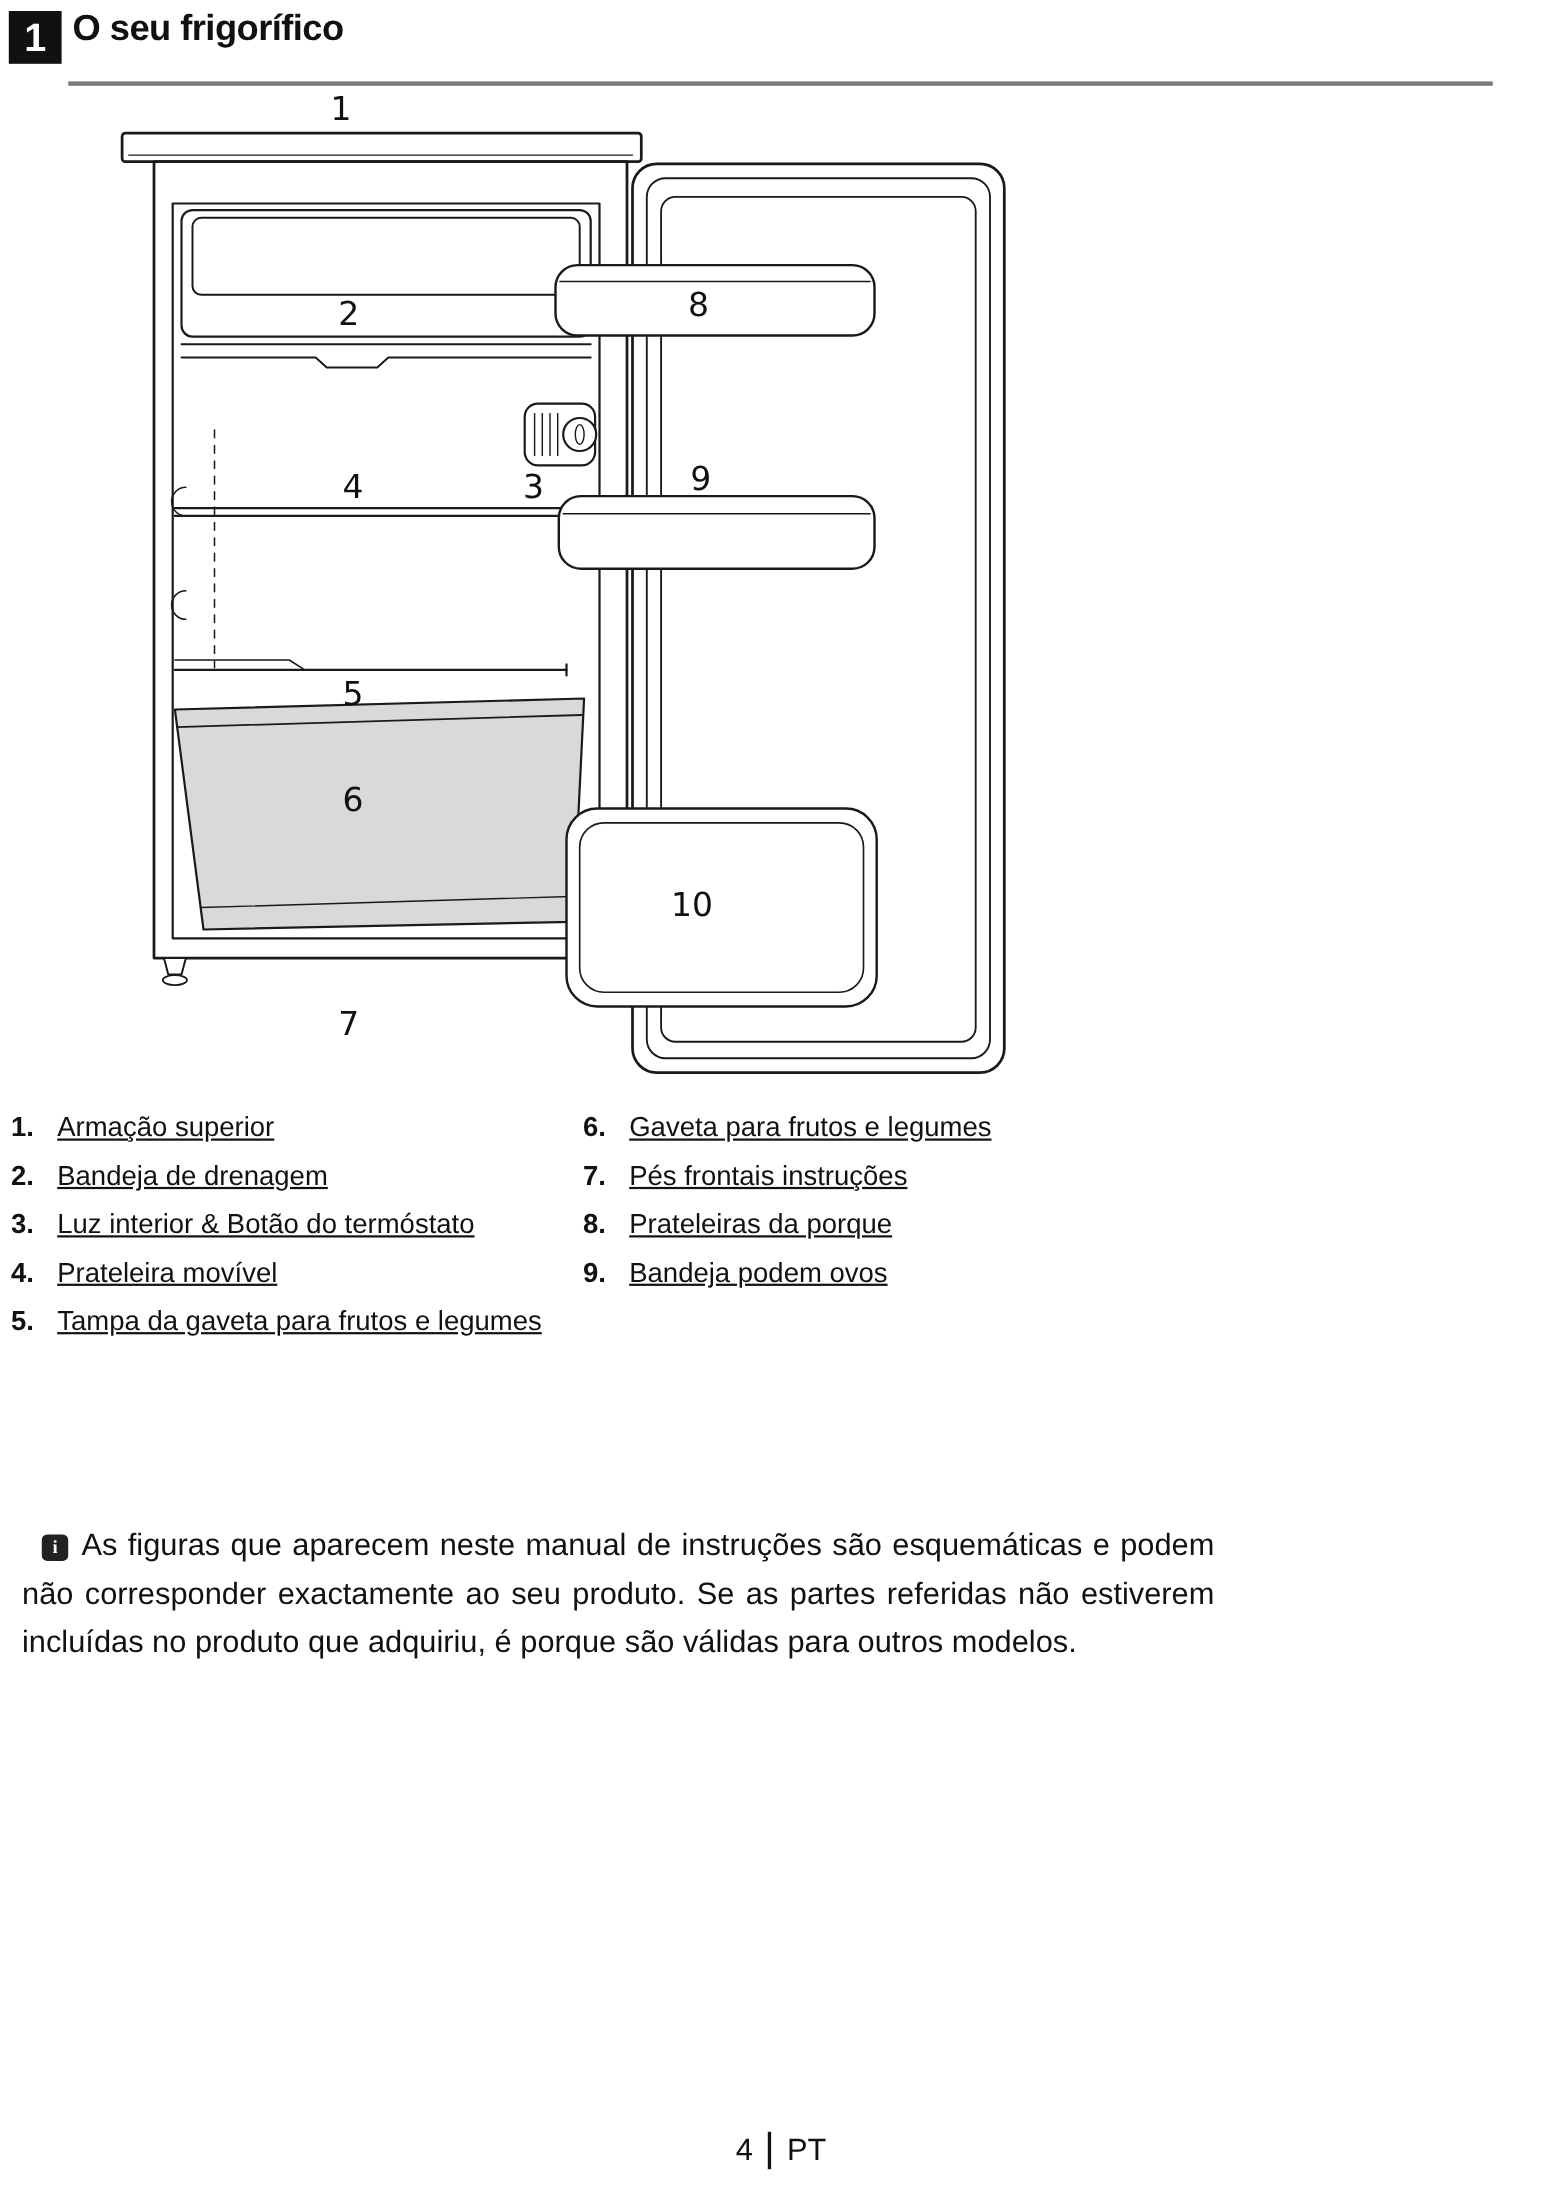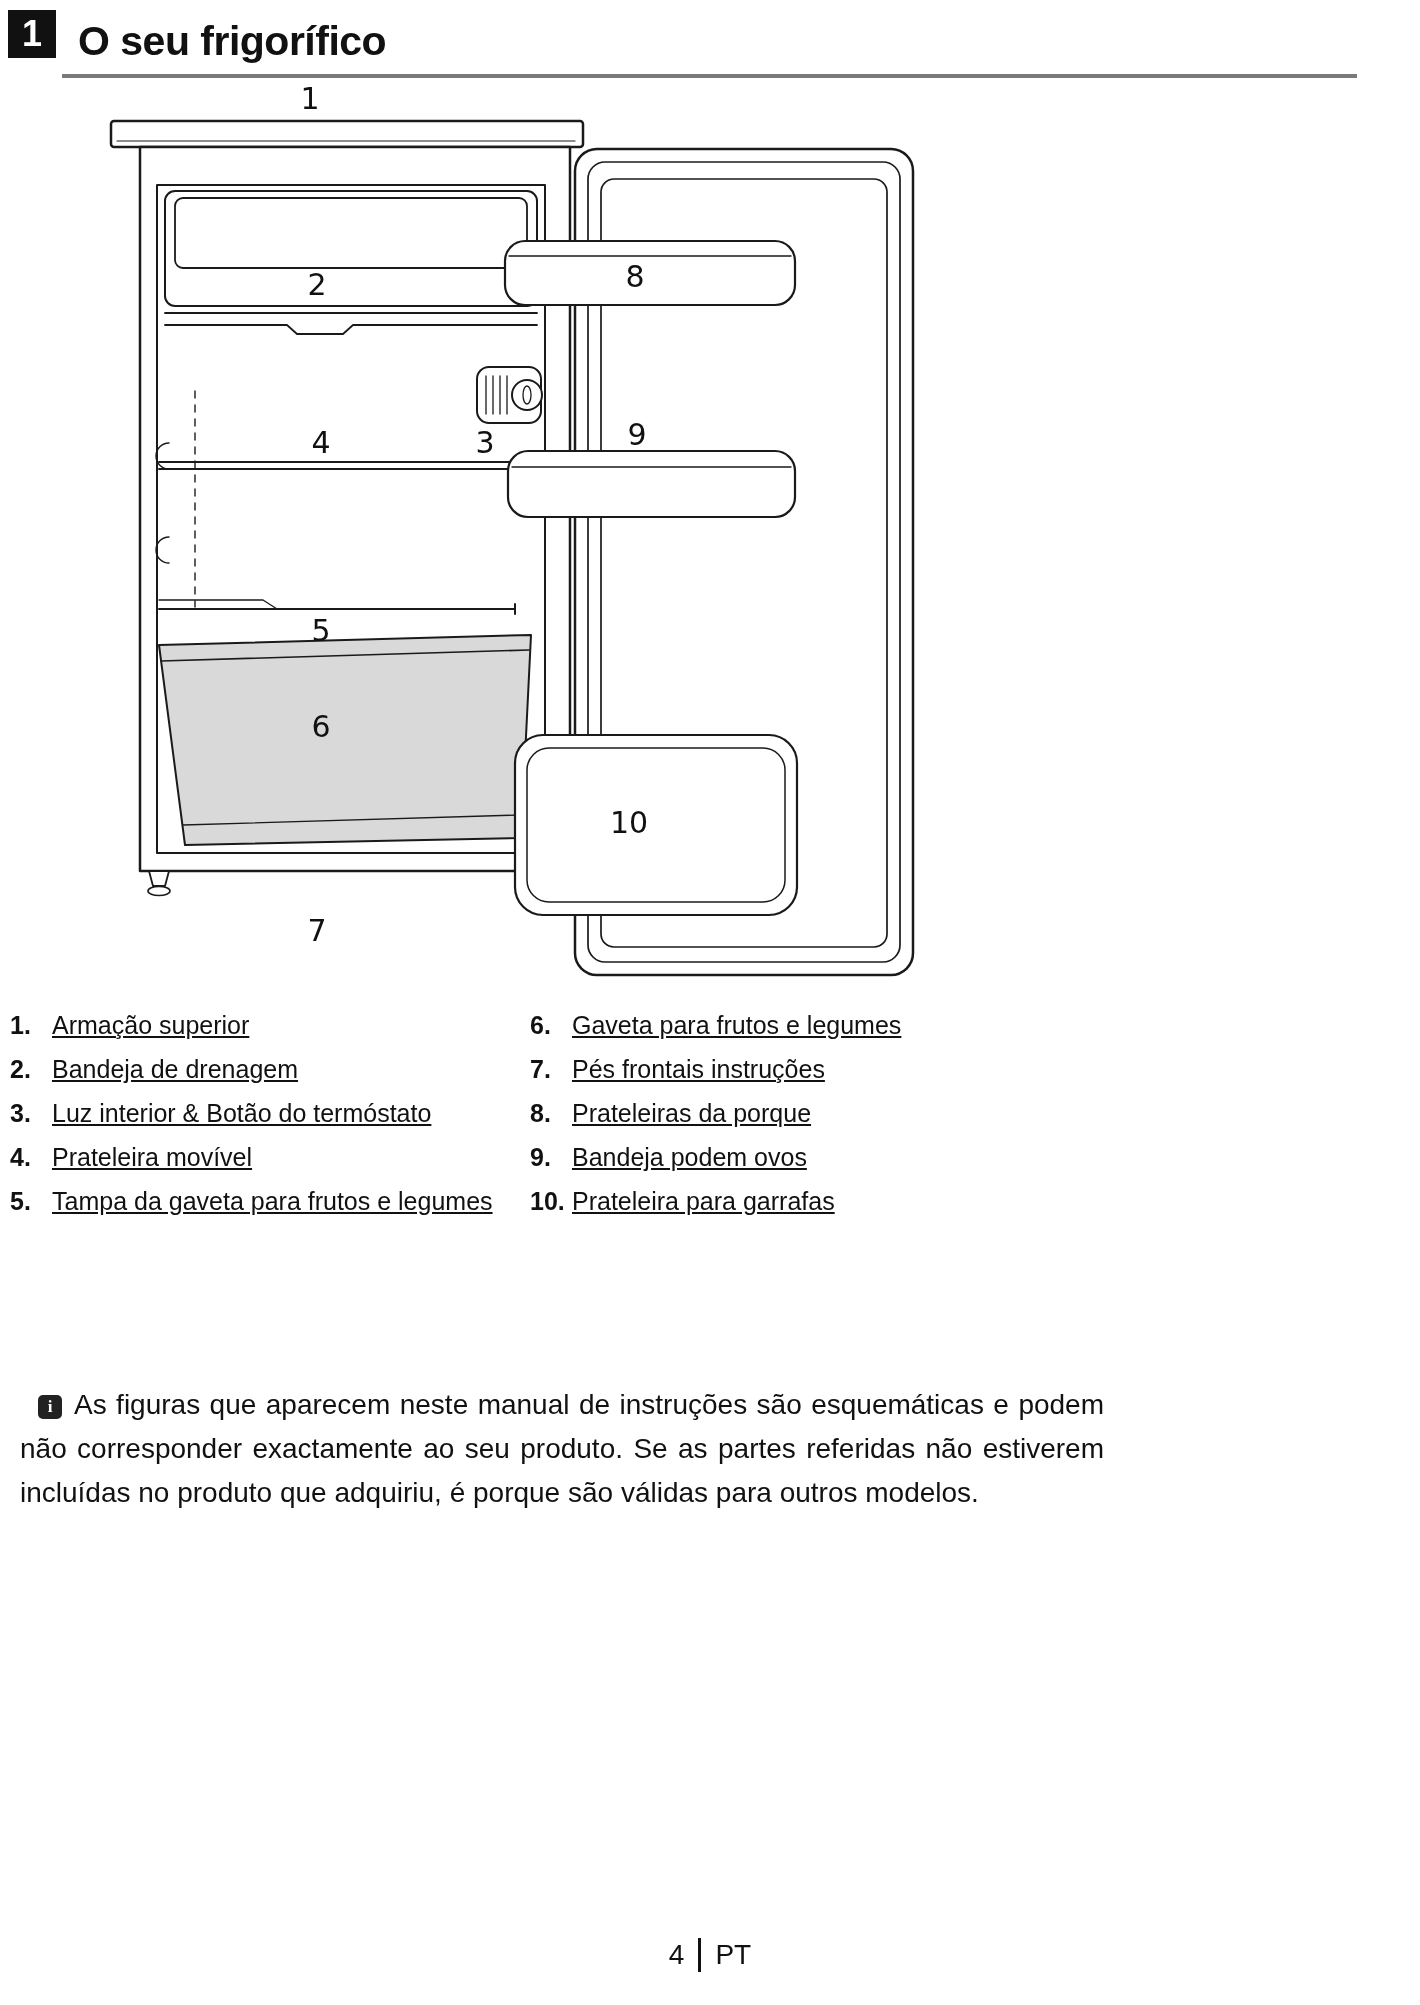--- a/index.html
+++ b/index.html
@@ -7,21 +7,21 @@
     position:relative;width:1420px;height:2005px;background:#fff;
     font-family:"Liberation Sans", sans-serif;color:#111;overflow:hidden;
   }
   
   .sec-badge{
     position:absolute;left:8px;top:10px;width:48px;height:48px;background:#111;
     color:#fff;display:flex;align-items:center;justify-content:center;
     font-size:36px;font-weight:bold;
   }
   .page-title{
-    position:absolute;left:66px;top:6px;margin:12px;font-size:41px;font-weight:bold;
+    position:absolute;left:66px;top:6px;margin:0;font-size:33px;font-weight:bold;
     color:#111;letter-spacing:-0.5px;
   }
   .header-rule{
     position:absolute;left:62px;top:74px;width:1295px;height:4px;background:#7a7a7a;
   }
   
   .diagram{position:absolute;left:95px;top:85px;width:830px;height:910px;}
   
   .parts{position:absolute;left:10px;top:1003px;display:flex;}
   .parts-col{display:flex;flex-direction:column;}
@@ -186,24 +186,20 @@
         <span class="plabel">Pés frontais instruções</span>
       </div>
       <div class="part-row">
         <span class="pnum">8.</span>
         <span class="plabel">Prateleiras da porque</span>
       </div>
       <div class="part-row">
         <span class="pnum">9.</span>
         <span class="plabel">Bandeja podem ovos</span>
       </div>
-      <div class="part-row">
-        <span class="pnum">10.</span>
-        <span class="plabel">Prateleira para garrafas</span>
-      </div>
     </div>
   </section>
 
   <p class="note">
     <span class="info-icon">i</span><span>As figuras que aparecem neste manual de instruções são esquemáticas e podem não corresponder exactamente ao seu produto. Se as partes referidas não estiverem incluídas no produto que adquiriu, é porque são válidas para outros modelos.</span>
   </p>
 
   <div class="footer">
     <span>4</span>
     <span class="footer-divider"></span>

